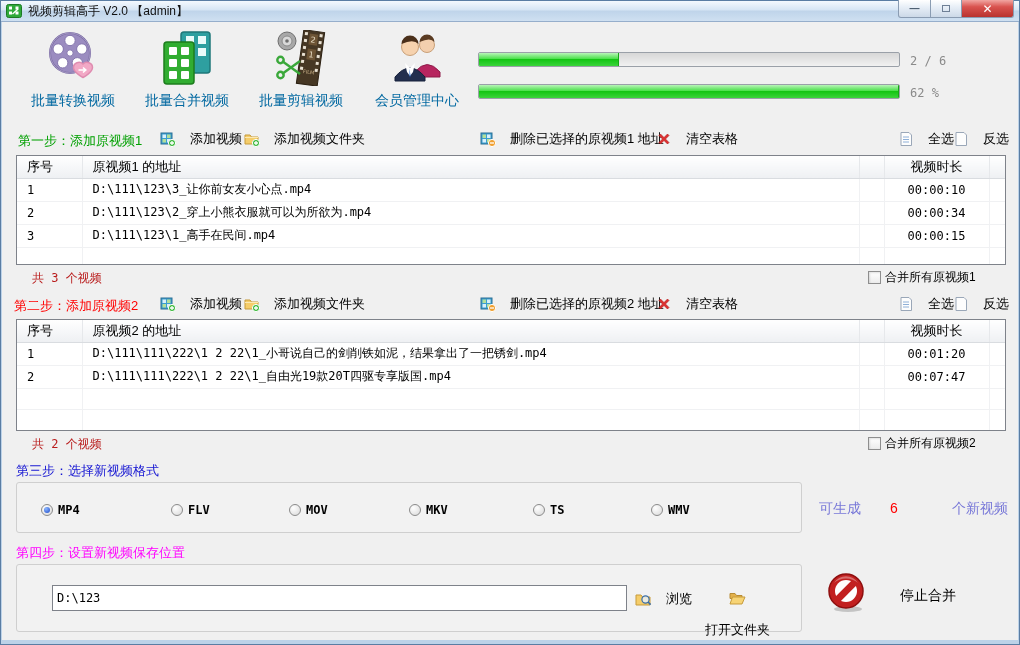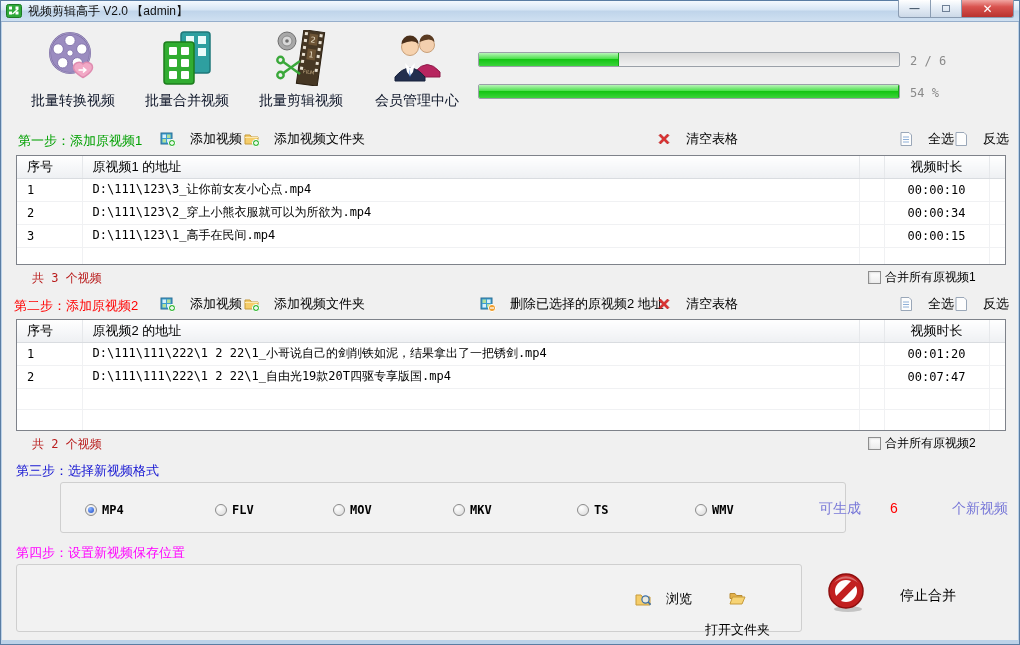--- a/index.html
+++ b/index.html
@@ -21,21 +21,21 @@
   .wbtn.max .sq { width:8px; height:7px; border:1px solid #6f8096; background:transparent; }
   .wbtn.close { width:52px; border-left:none; border-radius:0 0 3px 0;
     background:linear-gradient(#f1a6a2,#d9534f 40%,#b8322e); color:#fff; font-weight:bold; font-size:12px; }
 
   
   .content { position:absolute; left:2px; right:2px; top:22px; bottom:5px; background:#f0f0f0; }
 
   
   .tool-item { position:absolute; top:8px; width:114px; height:86px; display:flex; flex-direction:column; align-items:center; cursor:pointer; }
   .tool-item .ticon { width:56px; height:56px; }
-  .tool-item .tlabel { margin-top:6px; font-size:14px; color:#0f172a; white-space:nowrap; }
+  .tool-item .tlabel { margin-top:6px; font-size:14px; color:#0369a1; white-space:nowrap; }
 
   
   .pbar { position:absolute; left:476px; width:422px; height:15px; border:1px solid #9aa0a8; border-radius:2px;
     background:linear-gradient(#d7d7d7,#f1f1f1); overflow:hidden; }
   .pfill { height:100%; background:linear-gradient(#b9f5b9, #4ae04a 45%, #14c514 50%, #3bd43b); border-right:1px solid #17a817; }
   .plabel { position:absolute; left:908px; width:100px; font-size:12px; color:#8a8a8a; font-family:"DejaVu Sans Mono",monospace; }
 
   
   .step-title { position:absolute; font-size:13px; font-weight:normal; white-space:nowrap; }
   .linkbtn { position:absolute; display:flex; align-items:center; gap:14px; font-size:13px; height:18px; white-space:nowrap; cursor:pointer; }
@@ -184,21 +184,21 @@
     </div>
 
     <div class="pbar" style="top:30px;">
       <div class="pfill" style="width: 33.3%;"></div>
     </div>
     <div class="plabel" style="top:32px;">2 / 6</div>
 
     <div class="pbar" style="top:62px;">
       <div class="pfill" style="width: 100%;"></div>
     </div>
-    <div class="plabel" style="top:64px;">54 %</div>
+    <div class="plabel" style="top:64px;">62 %</div>
 
     <div class="step-title" style="left:16px; top:110px; color:#00a000;">第一步：添加原视频1</div>
 
     <div class="linkbtn" style="left:158px; top:108px;">
       <svg width="16" height="16" viewBox="0 0 16 16">
         <rect x="1" y="2" width="11" height="11" fill="#3c9ed0" stroke="#2a6f93"></rect>
         <rect x="2.5" y="3.5" width="3.5" height="3.5" fill="#d9f0fb"></rect>
           <rect x="7" y="3.5" width="3.5" height="3.5" fill="#b4e09a"></rect>
         <rect x="2.5" y="8" width="3.5" height="3.5" fill="#b4e09a"></rect>
           <rect x="7" y="8" width="3.5" height="3.5" fill="#d9f0fb"></rect>
@@ -211,20 +211,32 @@
     <div class="linkbtn" style="left:242px; top:108px;">
       <svg width="16" height="16" viewBox="0 0 16 16">
         <path d="M1 4 l5 0 l1.5 2 L14 6 l0 7 L1 13 z" fill="#f5cd6a" stroke="#c79b3b"></path>
         <path d="M1 6.5 h13" stroke="#fce9b2" stroke-width="1"></path>
         <circle cx="12" cy="12" r="3.6" fill="#3fba3f" stroke="#fff"></circle>
         <path d="M12 10 v4 M10 12 h4" stroke="#fff" stroke-width="1.3"></path>
       </svg>
       <span>添加视频文件夹</span>
     </div>
 
+    <div class="linkbtn" style="left:478px; top:108px;">
+      <svg width="16" height="16" viewBox="0 0 16 16">
+        <rect x="1" y="2" width="11" height="11" fill="#3c9ed0" stroke="#2a6f93"></rect>
+        <rect x="2.5" y="3.5" width="3.5" height="3.5" fill="#b4e09a"></rect>
+          <rect x="7" y="3.5" width="3.5" height="3.5" fill="#d9f0fb"></rect>
+        <rect x="2.5" y="8" width="3.5" height="3.5" fill="#d9f0fb"></rect>
+          <rect x="7" y="8" width="3.5" height="3.5" fill="#b4e09a"></rect>
+        <circle cx="12" cy="12" r="3.6" fill="#f0a030" stroke="#fff"></circle>
+        <path d="M10 12 h4" stroke="#fff" stroke-width="1.3"></path>
+      </svg>
+      <span>删除已选择的原视频1 地址</span>
+    </div>
 
     <div class="linkbtn" style="left:654px; top:108px;">
       <svg width="16" height="16" viewBox="0 0 16 16">
         <path d="M3 4.5 L6.5 8 L3 11.5 L4.5 13 L8 9.5 L11.5 13 L13 11.5 L9.5 8 L13 4.5 L11.5 3 L8 6.5 L4.5 3 z" fill="#dd3030" stroke="#b01818" stroke-width=".6"></path>
       </svg>
       <span>清空表格</span>
     </div>
 
     <div class="linkbtn" style="left:896px; top:108px;">
       <svg width="16" height="16" viewBox="0 0 16 16">
@@ -420,21 +432,21 @@
     </div>
 
     <div class="count-text" style="top:414px;">共 2 个视频</div>
     <div class="cb-row" style="top:413px;">
       <span class="cb"></span>
       <span class="cb-label">合并所有原视频2</span>
     </div>
 
     <div class="step-title" style="left:14px; top:440px; color:#1414d2;">第三步：选择新视频格式</div>
 
-    <div class="groupbox" style="top:460px; height:51px;margin-left:44px;">
+    <div class="groupbox" style="top:460px; height:51px;">
       <div class="fmt sel" style="left:24px;">
         <span class="rb"></span>
         <span class="fmt-label">MP4</span>
       </div>
       <div class="fmt" style="left:154px;">
         <span class="rb"></span>
         <span class="fmt-label">FLV</span>
       </div>
       <div class="fmt" style="left:272px;">
         <span class="rb"></span>
@@ -454,20 +466,21 @@
       </div>
     </div>
 
     <div class="result-text" style="left:817px; top:478px; color:#7878d8;">可生成</div>
     <div class="result-text" style="left:888px; top:478px; color:#ff0000;">6</div>
     <div class="result-text" style="left:950px; top:478px; color:#7878d8;">个新视频</div>
 
     <div class="step-title" style="left:14px; top:522px; color:#ff00ff;">第四步：设置新视频保存位置</div>
 
     <div class="groupbox" style="top:542px; height:68px;">
+      <input class="path-input" type="text" value="D:\123" style="">
 
       <div class="linkbtn" style="left:618px; top:25px;">
         <svg width="17" height="17" viewBox="0 0 17 17">
           <path d="M1 4 l5 0 l1.5 2 L15 6 l0 8 L1 14 z" fill="#f5cd6a" stroke="#c79b3b"></path>
           <circle cx="10.5" cy="8.5" r="3.6" fill="#eaf3fb" fill-opacity=".8" stroke="#3a6ea8" stroke-width="1.2"></circle>
           <path d="M13 11 l2.6 2.6" stroke="#3a6ea8" stroke-width="1.6"></path>
         </svg>
         <span>浏览</span>
       </div>
 

